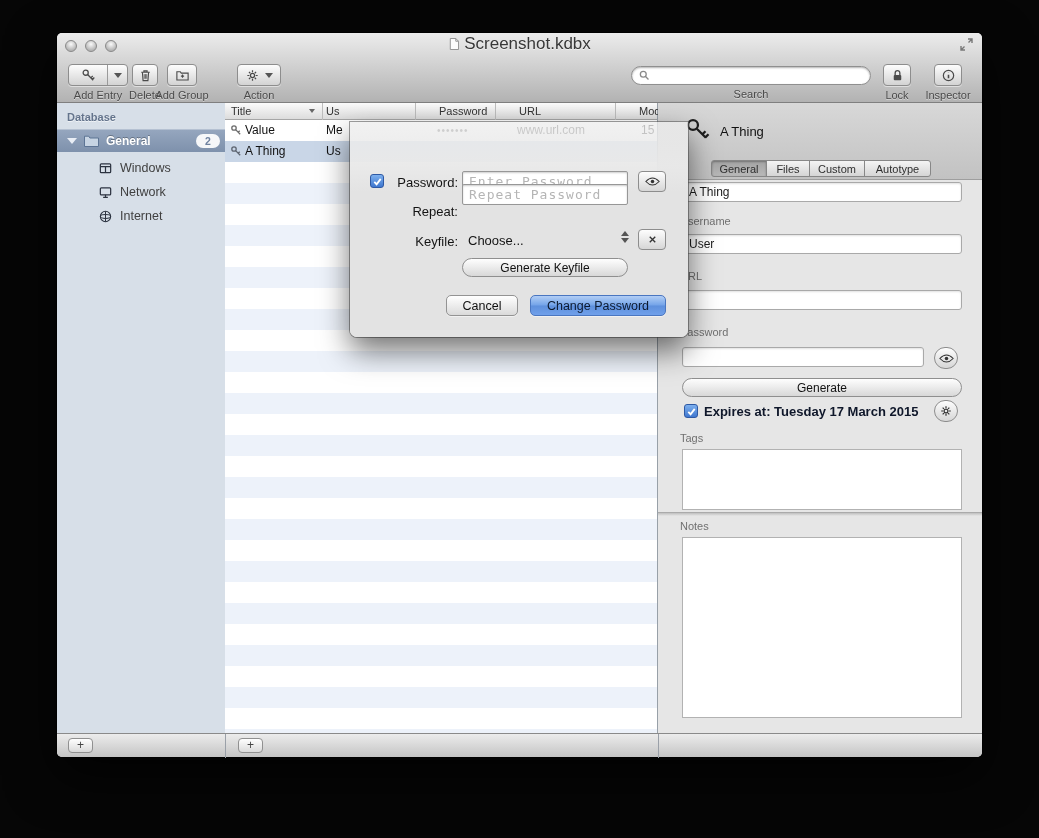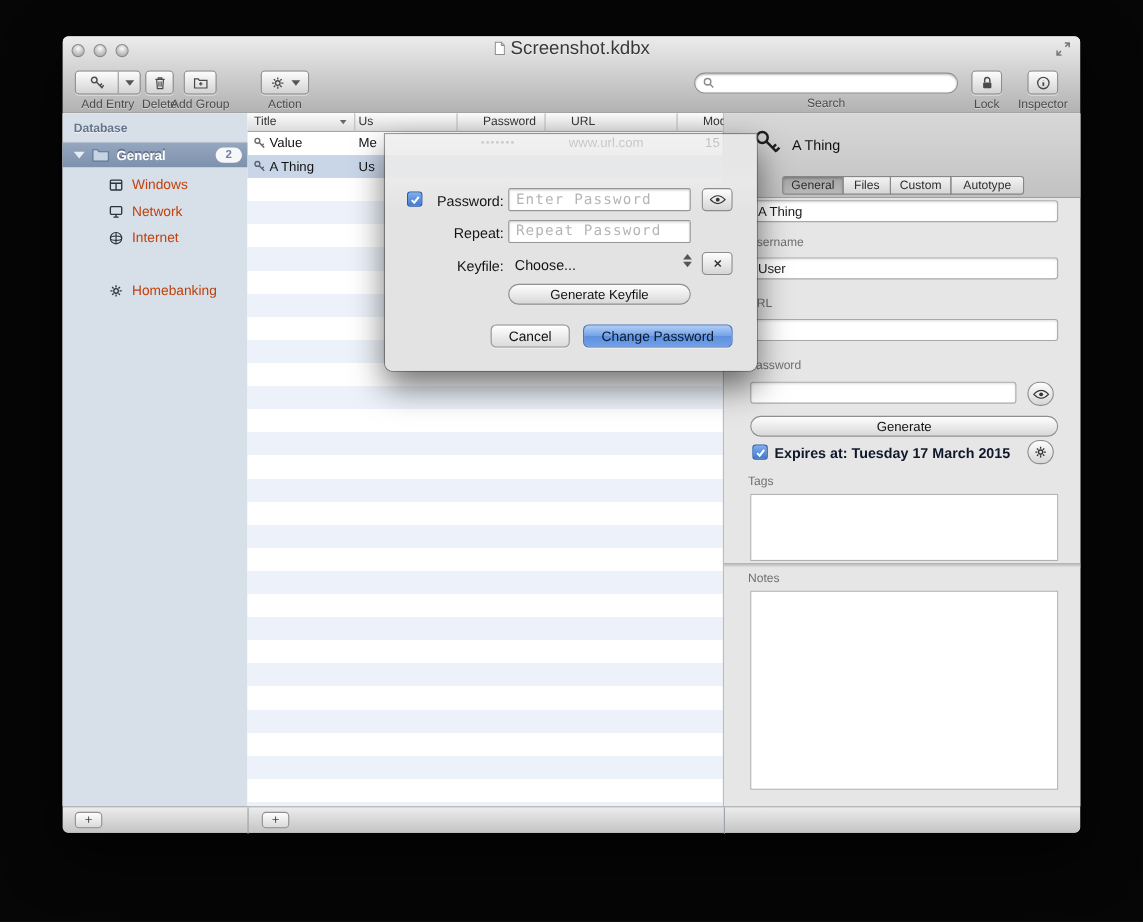--- a/index.html
+++ b/index.html
@@ -57,21 +57,21 @@
                display:flex; align-items:center; }
   .disclosure { width:0; height:0; margin-left:10px;
                 border-left:5px solid transparent; border-right:5px solid transparent;
                 border-top:6px solid #e9eef5; }
   .group-label { margin-left:6px; font-size:12px; font-weight:bold; color:#fff;
                  text-shadow:0 -1px 0 rgba(0,0,0,.3); }
   .badge { position:absolute; right:8px; top:4.5px; min-width:24px; height:14px; border-radius:8px;
            background:rgba(255,255,255,.92); font-size:10.5px; font-weight:bold; color:#6e82a0;
            display:flex; align-items:center; justify-content:center; padding:0 6px; }
   .side-item { position:absolute; left:0; width:100%; height:24px; display:flex;
-               align-items:center; padding-left:41px; gap:7px; font-size:12.5px; color:#c2410c; }
+               align-items:center; padding-left:41px; gap:7px; font-size:12.5px; color:#404040; }
 
   .entry-list { position:absolute; left:168px; top:0; width:433px; height:630px;
                 background:#fff; border-right:1px solid #98a0a8; }
   .list-header { position:absolute; left:0; top:0; right:0; height:17px;
                  background:linear-gradient(#fbfbfb,#dcdcdc); border-bottom:1px solid #a6a6a6;
                  font-size:11px; color:#333; }
   .hcell { position:absolute; top:0; line-height:16px; white-space:nowrap; }
   .hdiv { position:absolute; top:0; width:1px; height:17px; background:#bcbcbc; }
   .sort-arrow { position:absolute; left:84px; top:6px; width:0; height:0;
                 border-left:3.5px solid transparent; border-right:3.5px solid transparent;
@@ -309,29 +309,20 @@
       <div class="side-item" style="top:101px">
         <span>
           <svg width="15" height="15" viewBox="0 0 16 16" fill="none" stroke="#2c3340" stroke-width="1.1">
               <circle cx="8" cy="8" r="5.5"></circle>
               <ellipse cx="8" cy="8" rx="5.5" ry="2.1"></ellipse>
               <path d="M8 2.5 V13.5"></path>
             </svg>
         </span>
         <span>Internet</span>
       </div>
-      <div class="side-item" style="top:149px">
-        <span>
-          <svg width="15" height="15" viewBox="0 0 16 16" fill="none" stroke="#2c3340" stroke-width="1.3">
-              <circle cx="8" cy="8" r="2.2"></circle>
-              <path d="M8 2.5 V4.6 M8 11.4 V13.5 M2.5 8 H4.6 M11.4 8 H13.5 M4.2 4.2 L5.6 5.6 M10.4 10.4 L11.8 11.8 M11.8 4.2 L10.4 5.6 M5.6 10.4 L4.2 11.8"></path>
-            </svg>
-        </span>
-        <span>Homebanking</span>
-      </div>
     </div>
 
     <div class="entry-list">
       <div class="list-header">
         <span class="hcell" style="left:6px">Title</span>
         <span class="sort-arrow"></span>
         <span class="hdiv" style="left:97px"></span>
         <span class="hcell" style="left:101px">Us</span>
         <span class="hdiv" style="left:190px"></span>
         <span class="hcell" style="left:214px">Password</span>
@@ -444,21 +435,21 @@
     <div class="sqbtn" style="top:49px">
       <span>
         <svg width="15" height="9" viewBox="0 0 18 10">
             <path d="M1 5 Q9 -3.5 17 5 Q9 13.5 1 5 Z" fill="none" stroke="#333" stroke-width="1.3"></path>
             <circle cx="9" cy="5" r="2.1" fill="#333"></circle>
           </svg>
       </span>
     </div>
 
     <span class="dlabel" style="top:82px">Repeat:</span>
-    <input class="dinput" style="top: 78px;" placeholder="Repeat Password">
+    <input class="dinput" style="top: 62px;" placeholder="Repeat Password">
 
     <span class="dlabel" style="top:112px">Keyfile:</span>
     <span class="popup-value" style="top:111px">Choose...</span>
     <span class="stepper" style="top:109px">
       <span class="tri-up"></span>
         <span class="tri-dn"></span>
     </span>
     <div class="sqbtn" style="top:107px">
       <span>
         <svg width="11" height="11" viewBox="0 0 14 14">

